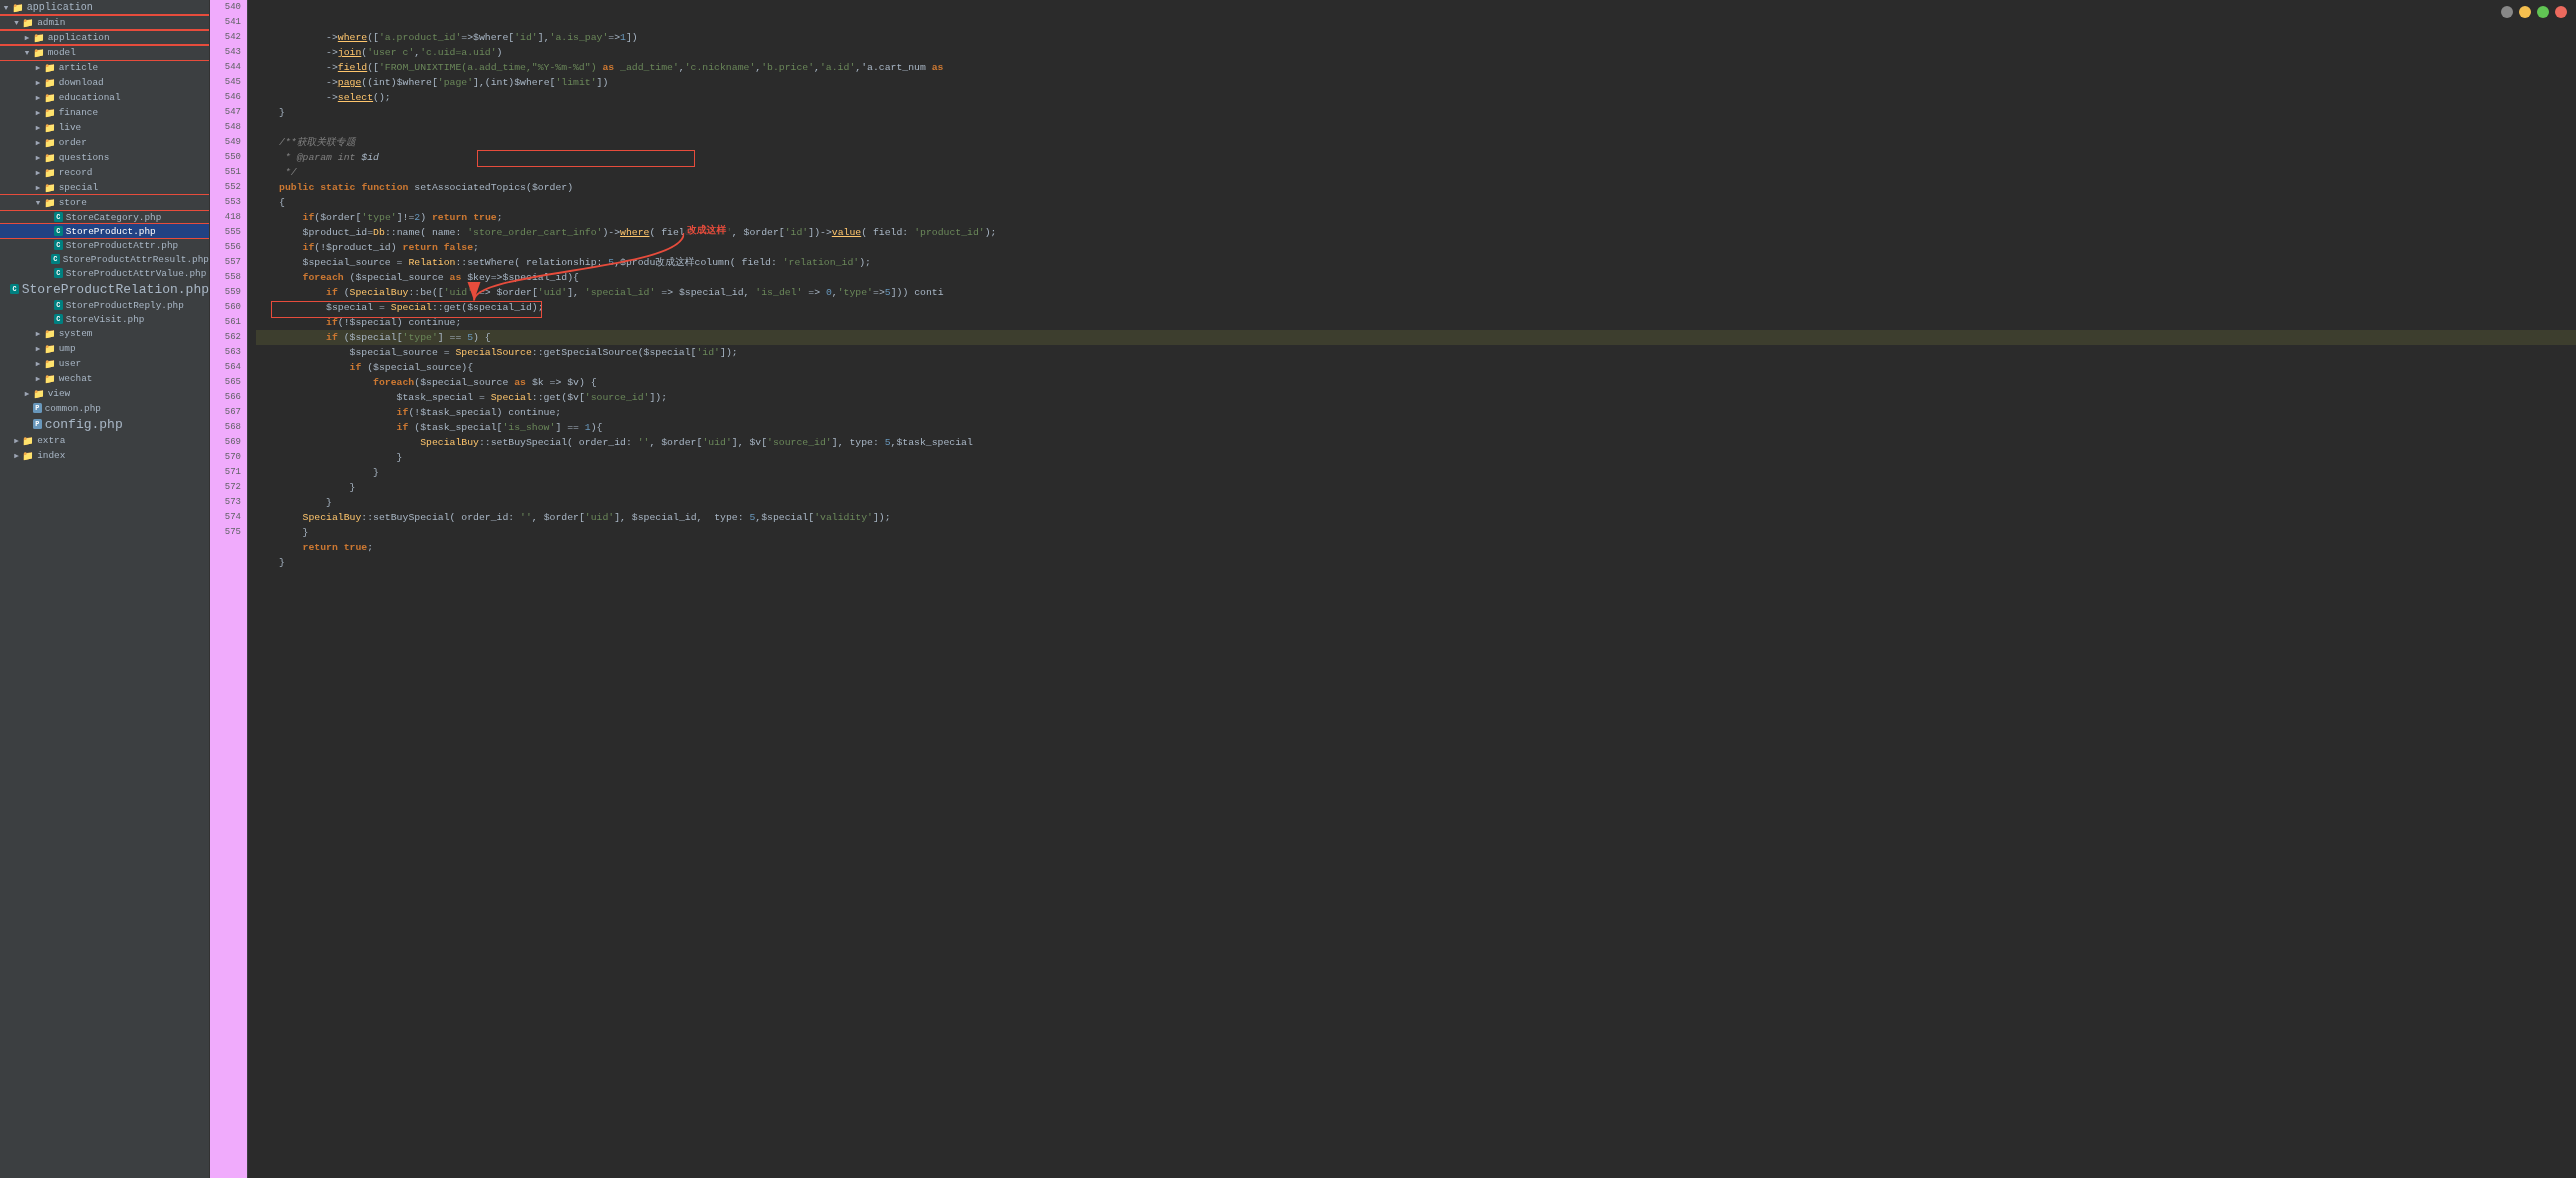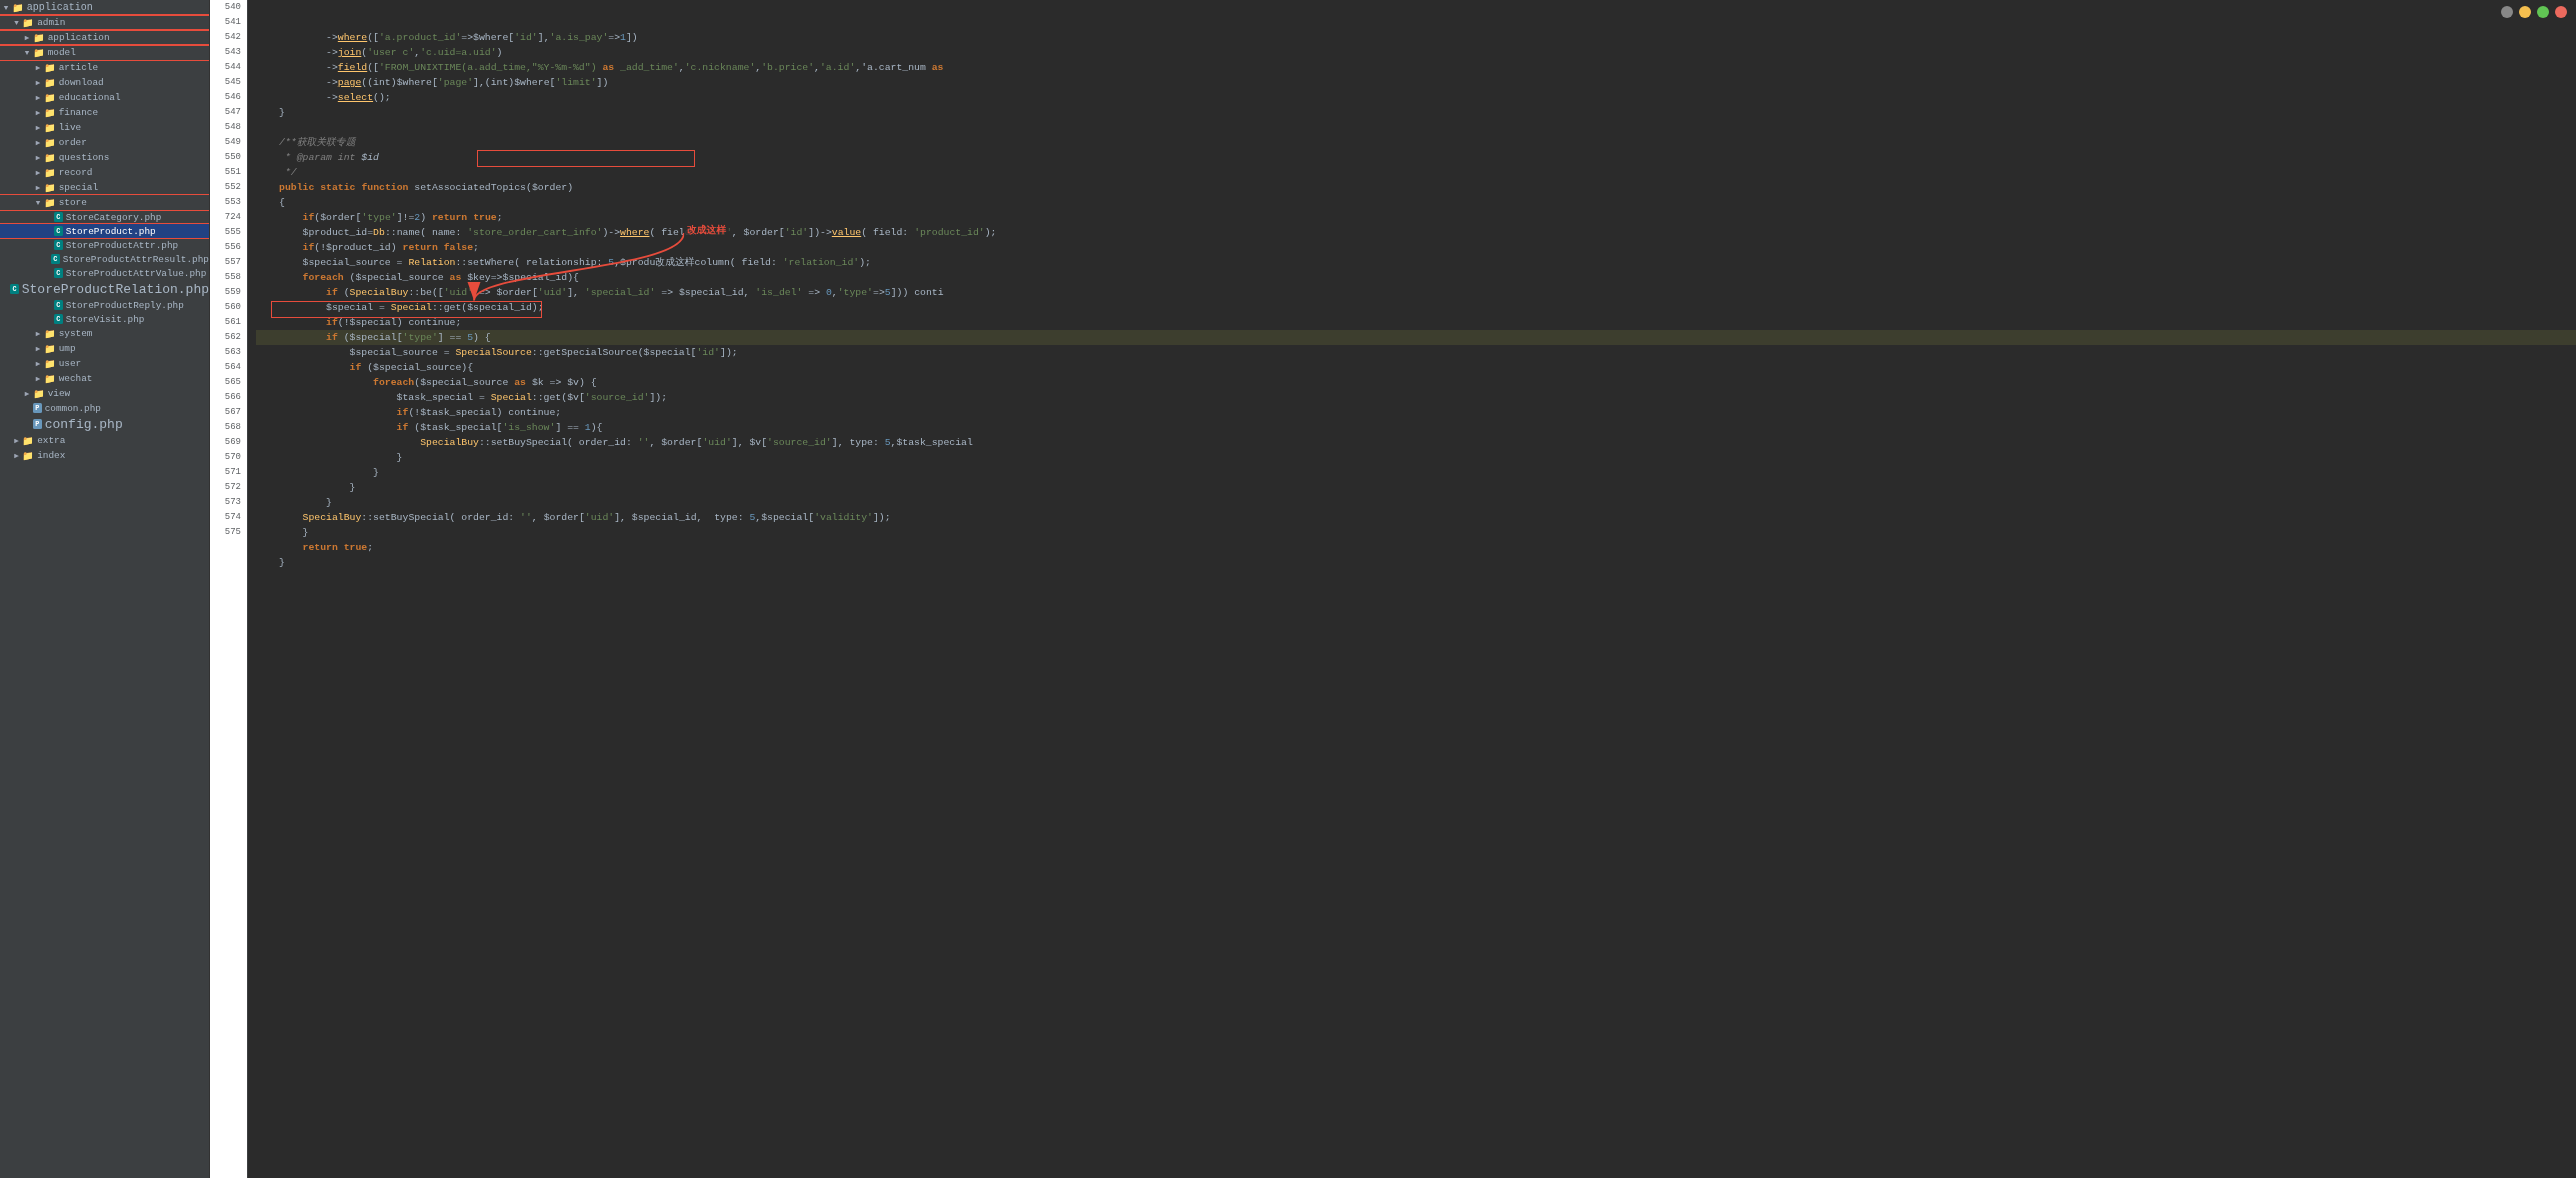--- a/index.html
+++ b/index.html
@@ -49,21 +49,21 @@
     .editor-area {
       flex: 1;
       display: flex;
       background: #2b2b2b;
       overflow: hidden;
     }
 
     .line-numbers {
       width: 38px;
       min-width: 38px;
-      background: #ffffff;
+      background: #f0abfc;
       color: #606366;
       text-align: right;
       padding-right: 6px;
       font-size: 9px;
       line-height: 15px;
       overflow: hidden;
       border-right: 0.8px solid #3d3f41;
       padding-top: 0;
     }
 
@@ -332,21 +332,21 @@
       <span class="line-num">544</span>
       <span class="line-num">545</span>
       <span class="line-num">546</span>
       <span class="line-num">547</span>
       <span class="line-num">548</span>
       <span class="line-num">549</span>
       <span class="line-num">550</span>
       <span class="line-num">551</span>
       <span class="line-num">552</span>
       <span class="line-num">553</span>
-      <span class="line-num">724</span>
+      <span class="line-num">418</span>
       <span class="line-num">555</span>
       <span class="line-num">556</span>
       <span class="line-num">557</span>
       <span class="line-num">558</span>
       <span class="line-num">559</span>
       <span class="line-num">560</span>
       <span class="line-num">561</span>
       <span class="line-num">562</span>
       <span class="line-num">563</span>
       <span class="line-num">564</span>

